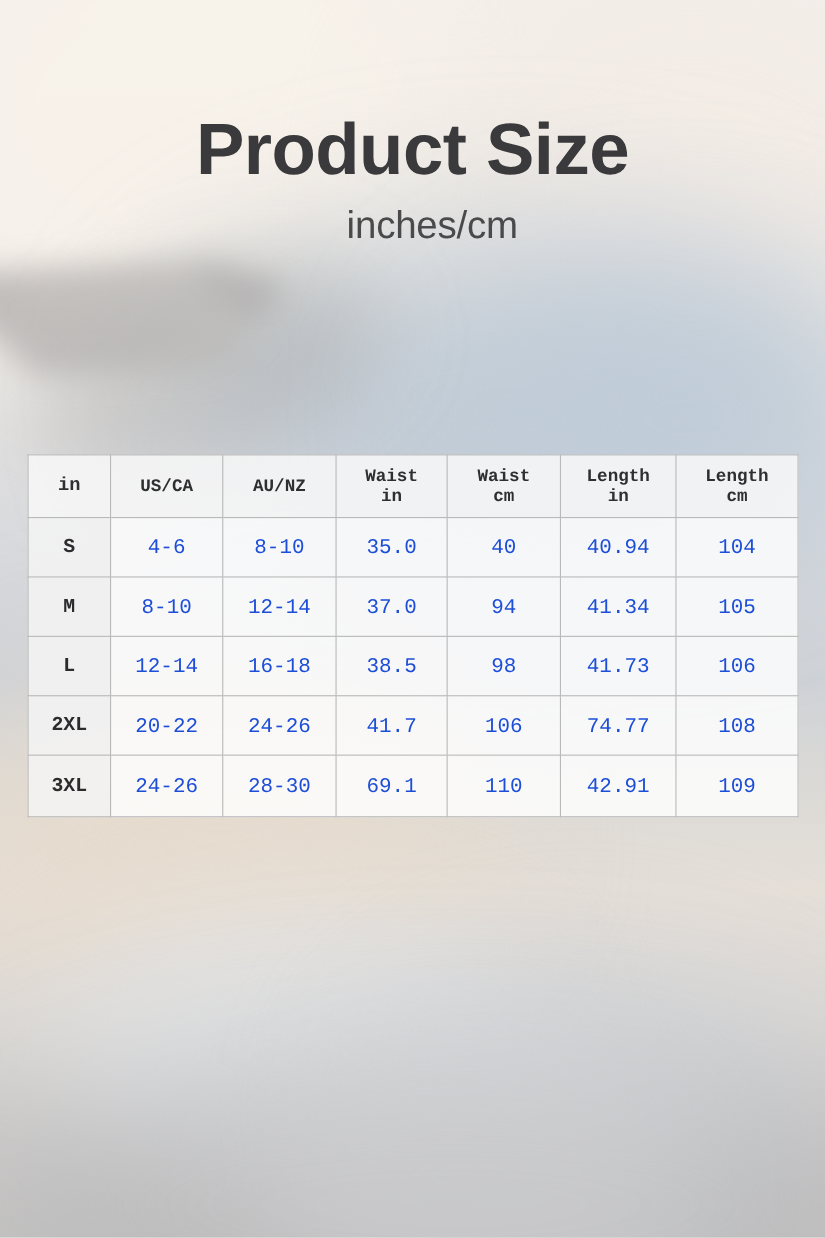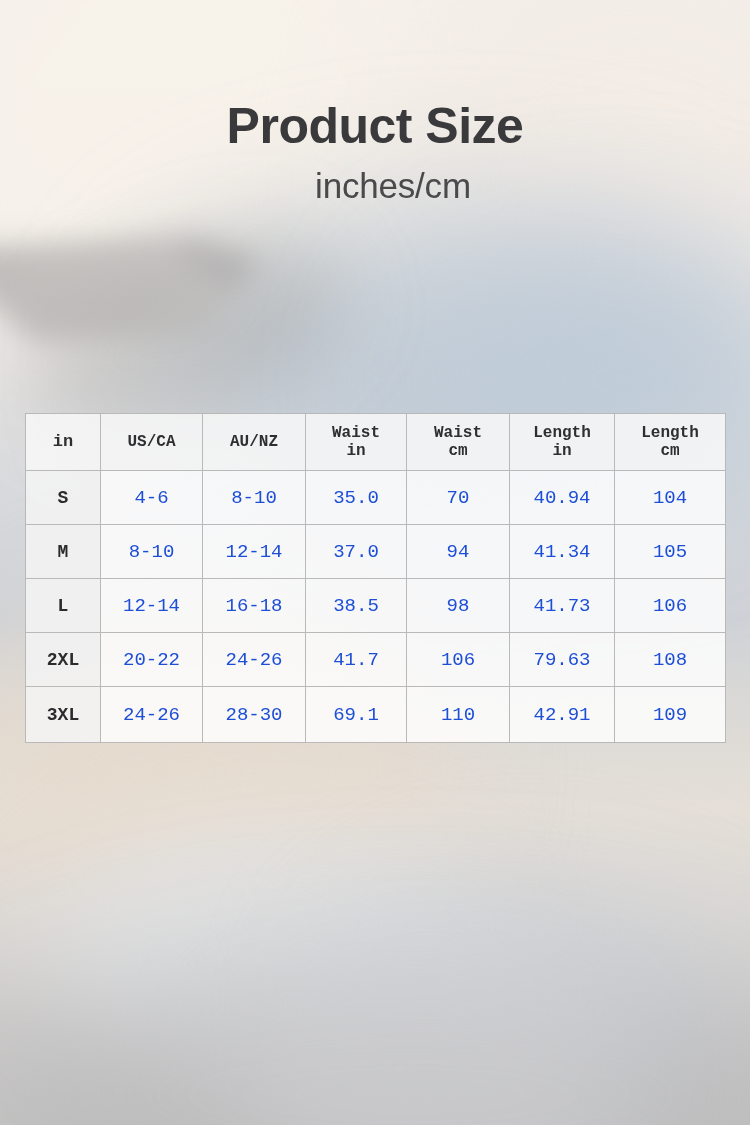--- a/index.html
+++ b/index.html
@@ -134,21 +134,21 @@
 
   .title-block {
     position: absolute;
     top: 96px;
     left: 0;
     right: 0;
     text-align: center;
   }
 
   .title {
-    font-size: 50px;
+    font-size: 66px;
     font-weight: 700;
     color: #3a3a3c;
     letter-spacing: -0.5px;
     line-height: 1.2;
   }
 
   .subtitle {
     margin-top: 10px;
     font-size: 35px;
     font-weight: 400;
@@ -298,21 +298,21 @@
             <span class="hdr-line">cm</span>
           </th>
         </tr>
       </thead>
       <tbody>
         <tr>
           <td class="size-cell">S</td>
           <td>4-6</td>
           <td>8-10</td>
           <td>35.0</td>
-          <td>70</td>
+          <td>40</td>
           <td>40.94</td>
           <td>104</td>
         </tr>
         <tr>
           <td class="size-cell">M</td>
           <td>8-10</td>
           <td>12-14</td>
           <td>37.0</td>
           <td>94</td>
           <td>41.34</td>
@@ -326,21 +326,21 @@
           <td>98</td>
           <td>41.73</td>
           <td>106</td>
         </tr>
         <tr>
           <td class="size-cell">2XL</td>
           <td>20-22</td>
           <td>24-26</td>
           <td>41.7</td>
           <td>106</td>
-          <td>79.63</td>
+          <td>74.77</td>
           <td>108</td>
         </tr>
         <tr>
           <td class="size-cell">3XL</td>
           <td>24-26</td>
           <td>28-30</td>
           <td>69.1</td>
           <td>110</td>
           <td>42.91</td>
           <td>109</td>

